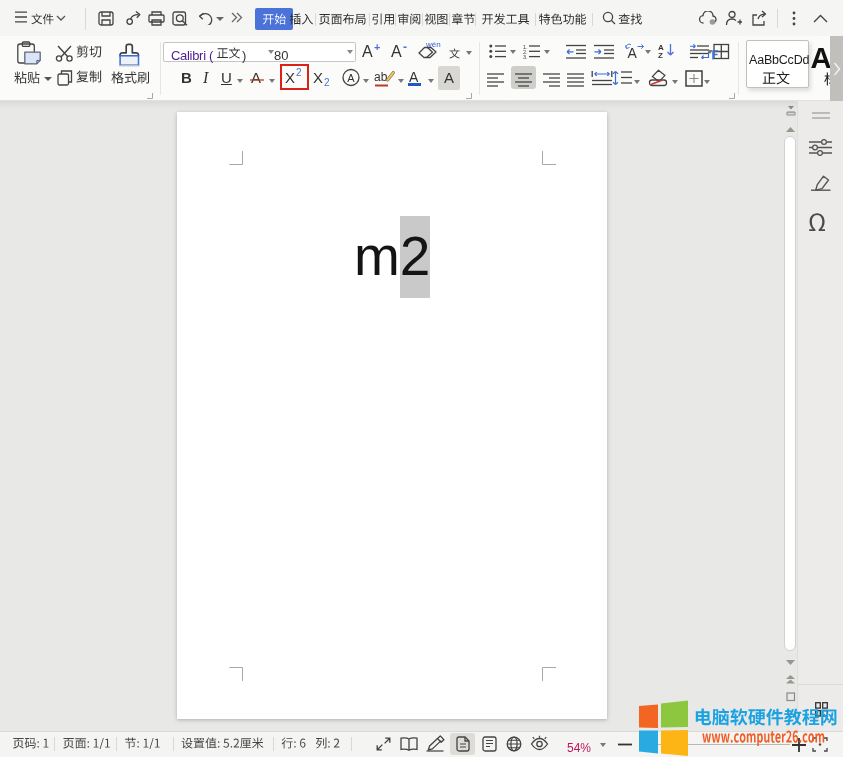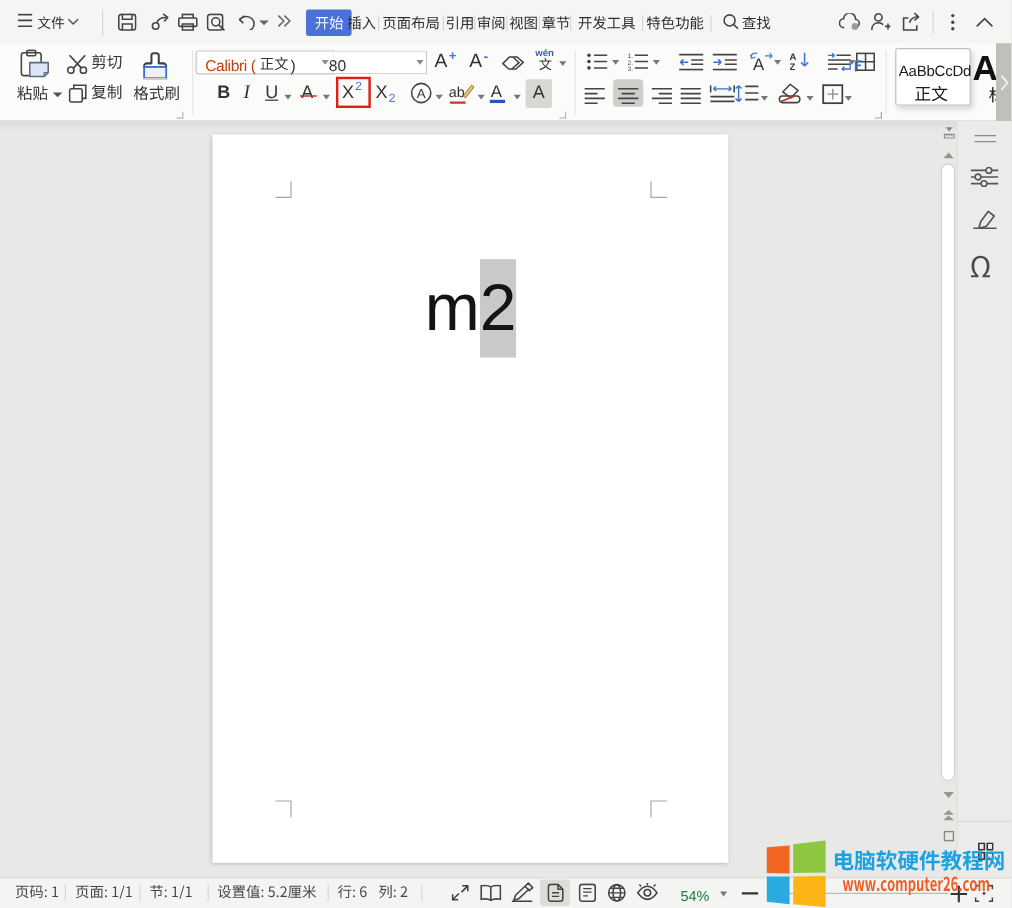--- a/index.html
+++ b/index.html
@@ -227,39 +227,39 @@
       <path d="M0 22.8h20.6" stroke="#c9c8c5" stroke-width="1.4"></path>
     </svg>
   </div>
 <div style="position:absolute;left:111px;top:71px;">
     <svg width="39" height="13" viewBox="0 -11.4 39 13.0">
       <path d="M7.5 -8.7H10.3C9.9 -7.9 9.4 -7.1 8.8 -6.4C8.2 -7.1 7.7 -7.8 7.3 -8.4ZM2.6 -10.9V-8.1H0.7V-7.2H2.5C2.1 -5.4 1.2 -3.4 0.4 -2.3C0.5 -2.1 0.8 -1.7 0.9 -1.4C1.5 -2.3 2.1 -3.7 2.6 -5.2V1H3.5V-5.5C4 -5 4.4 -4.3 4.6 -3.9L5.2 -4.6C5 -5 3.9 -6.3 3.5 -6.6V-7.2H5L4.7 -7C4.9 -6.8 5.3 -6.5 5.5 -6.3C5.9 -6.7 6.4 -7.1 6.8 -7.7C7.1 -7.1 7.6 -6.4 8.1 -5.8C7 -4.9 5.7 -4.2 4.4 -3.8C4.6 -3.6 4.9 -3.2 5 -3C5.3 -3.1 5.7 -3.2 6 -3.4V1.1H6.9V0.5H10.5V1H11.5V-3.5L12.1 -3.3C12.2 -3.5 12.5 -3.9 12.7 -4.1C11.4 -4.5 10.3 -5.1 9.4 -5.8C10.3 -6.8 11.1 -7.9 11.6 -9.3L10.9 -9.6L10.8 -9.5H8C8.2 -9.9 8.3 -10.3 8.5 -10.7L7.6 -10.9C7.1 -9.6 6.2 -8.3 5.2 -7.4V-8.1H3.5V-10.9ZM6.9 -0.4V-2.9H10.5V-0.4ZM6.6 -3.7C7.4 -4.1 8.1 -4.6 8.8 -5.2C9.4 -4.7 10.2 -4.1 11 -3.7Z M22.2 -10.3C22.9 -9.8 23.7 -9.1 24.1 -8.6L24.8 -9.3C24.4 -9.7 23.5 -10.4 22.9 -10.8ZM20.3 -10.9C20.3 -10.1 20.4 -9.3 20.4 -8.5H13.7V-7.5H20.5C20.8 -2.7 21.9 1.1 24 1.1C25 1.1 25.4 0.4 25.6 -1.9C25.3 -2 24.9 -2.2 24.7 -2.4C24.6 -0.7 24.5 0.1 24.1 0.1C22.8 0.1 21.8 -3.1 21.5 -7.5H25.3V-8.5H21.4C21.4 -9.3 21.4 -10 21.4 -10.9ZM13.8 -0.3 14.1 0.7C15.7 0.3 18.1 -0.3 20.3 -0.8L20.3 -1.7L17.5 -1.1V-4.7H19.9V-5.6H14.2V-4.7H16.5V-0.9Z M34.4 -9.6V-2.2H35.3V-9.6ZM37 -10.7V-0.3C37 -0 36.9 0 36.7 0C36.5 0 35.8 0 35 0C35.2 0.3 35.3 0.8 35.3 1C36.3 1 37 1 37.4 0.8C37.8 0.7 38 0.4 38 -0.3V-10.7ZM28.5 -5.4V-0.4H29.2V-4.6H30.5V1H31.3V-4.6H32.7V-1.4C32.7 -1.3 32.7 -1.3 32.5 -1.3C32.4 -1.3 32.1 -1.3 31.6 -1.3C31.7 -1.1 31.8 -0.7 31.9 -0.5C32.5 -0.5 32.9 -0.5 33.2 -0.7C33.4 -0.8 33.5 -1 33.5 -1.4V-5.4H32.7H31.3V-6.8H33.5V-10.2H27.4V-5.8C27.4 -4 27.3 -1.5 26.4 0.2C26.6 0.3 27 0.6 27.1 0.8C28.1 -1.1 28.3 -3.8 28.3 -5.8V-6.8H30.5V-5.4ZM28.3 -9.3H32.5V-7.6H28.3Z" fill="#333"></path>
     </svg>
   </div>
 <div class="abs" style="left:162.5px;top:42px;width:116px;height:20px;background:#fff;border:1px solid #c6c5c2;border-radius:2px 0 0 2px"></div>
 <div class="abs" style="left:278px;top:42px;width:78px;height:20px;background:#fff;border:1px solid #c6c5c2;border-left:none;border-radius:0 2px 2px 0"></div>
-<div style="position:absolute;left:171px;top:46px;"><span style="font-size:13px;color:#c2410c;letter-spacing:-0.3px">Calibri (</span></div>
+<div style="position:absolute;left:171px;top:46px;"><span style="font-size:13px;color:#4c1d95;letter-spacing:-0.3px">Calibri (</span></div>
 <div style="position:absolute;left:216px;top:46.5px;">
     <svg width="25" height="12" viewBox="0 -11.0 25 12.5">
       <path d="M2.4 -6.4V-0.5H0.7V0.4H11.9V-0.5H7.1V-4.4H11V-5.3H7.1V-8.7H11.5V-9.6H1.1V-8.7H6.1V-0.5H3.3V-6.4Z M17.8 -10.3C18.2 -9.7 18.6 -8.8 18.7 -8.3L19.8 -8.7C19.6 -9.2 19.1 -10 18.8 -10.6ZM13.1 -8.3V-7.4H15.1C15.8 -5.5 16.8 -3.8 18.1 -2.5C16.7 -1.4 15 -0.5 12.9 0.1C13.1 0.3 13.4 0.8 13.5 1C15.6 0.3 17.4 -0.6 18.8 -1.8C20.2 -0.6 21.9 0.4 23.9 0.9C24.1 0.7 24.4 0.2 24.6 0.1C22.6 -0.5 20.9 -1.3 19.5 -2.5C20.8 -3.8 21.7 -5.4 22.5 -7.4H24.4V-8.3ZM18.8 -3.2C17.6 -4.4 16.7 -5.8 16.1 -7.4H21.4C20.8 -5.7 19.9 -4.3 18.8 -3.2Z" fill="#333"></path>
     </svg>
   </div>
 <div style="position:absolute;left:242px;top:46px;"><span style="font-size:13px;color:#333">)</span></div>
 <div class="dd" style="left:268px;top:50px;border-top-color:#888;border-left-width:3.5px;border-right-width:3.5px"></div>
 <div style="position:absolute;left:274px;top:46px;"><span style="font-size:13px;color:#333">80</span></div>
 <div class="dd" style="left:347px;top:50px;border-top-color:#888;border-left-width:3.5px;border-right-width:3.5px"></div>
 <div style="position:absolute;left:362px;top:43px;"><span style="font-size:16px;color:#333">A</span><span style="position:absolute;left:12px;top:-2px;font-size:11px;color:#4a72d8;font-weight:bold">+</span></div>
 <div style="position:absolute;left:391px;top:43px;"><span style="font-size:16px;color:#333">A</span><span style="position:absolute;left:12px;top:-3px;font-size:12px;color:#4a72d8;font-weight:bold">-</span></div>
 <div style="position:absolute;left:418px;top:46px;">
     <svg width="19" height="13">
       <path d="M6.5 1.5h6.5l5 4.5-6 5.5H6l-5-4.5z" class="ico" stroke-linejoin="round"></path>
       <path d="M9.5 1.5l5 4.7-6 5.3" class="ico"></path>
     </svg>
   </div>
-<div style="position:absolute;left:446px;top:40px;font-weight:bold;">
+<div style="position:absolute;left:426px;top:40px;">
     <svg width="20" height="9">
       <text x="0" y="7" font-size="8" fill="#3a5fc8" font-family="Liberation Sans">wén</text>
     </svg>
   </div>
 <div style="position:absolute;left:449px;top:48px;">
     <svg width="11" height="11" viewBox="0 -9.7 11 11.0">
       <path d="M4.7 -9.1C5 -8.5 5.3 -7.8 5.5 -7.3L6.4 -7.6C6.2 -8.1 5.8 -8.8 5.5 -9.3ZM0.5 -7.3V-6.5H2.3C2.9 -4.8 3.8 -3.4 4.9 -2.2C3.7 -1.2 2.2 -0.4 0.4 0.1C0.6 0.3 0.8 0.7 0.9 0.9C2.8 0.3 4.3 -0.5 5.5 -1.6C6.8 -0.5 8.3 0.3 10.1 0.8C10.2 0.6 10.4 0.2 10.6 0C8.9 -0.4 7.4 -1.2 6.2 -2.2C7.3 -3.3 8.1 -4.8 8.8 -6.5H10.5V-7.3ZM5.5 -2.8C4.5 -3.8 3.7 -5.1 3.1 -6.5H7.8C7.3 -5 6.5 -3.8 5.5 -2.8Z" fill="#333"></path>
     </svg>
   </div>
 <div class="dd" style="left:466px;top:51px;border-top-color:#777;border-left-width:3.5px;border-right-width:3.5px"></div>
@@ -615,21 +615,21 @@
       <path d="M1.2 8h13.6M2.4 4.2h11.2M2.4 11.8h11.2" stroke="#444" stroke-width="1.1"></path>
     </svg>
   </div>
 <div style="position:absolute;left:530px;top:735px;">
     <svg width="19" height="17">
       <path d="M1.5 9c2.6-3.8 5.3-5.5 8-5.5s5.4 1.7 8 5.5c-2.6 3.8-5.3 5.5-8 5.5S4.1 12.8 1.5 9z" class="ico"></path>
       <circle cx="9.5" cy="9" r="2.7" class="ico"></circle>
       <path d="M4.2 3.8L2.8 2M14.8 3.8L16.2 2M9.5 2.8V0.8" stroke="#444" stroke-width="1.2"></path>
     </svg>
   </div>
-<div style="position:absolute;left:567px;top:738px;"><span style="font-size:12px;color:#15803d">54%</span></div>
+<div style="position:absolute;left:567px;top:738px;"><span style="font-size:12px;color:#be185d">54%</span></div>
 <div class="dd" style="left:600px;top:743px;border-top-color:#777;border-left-width:3.5px;border-right-width:3.5px"></div>
 <div style="position:absolute;left:618px;top:743px;">
     <svg width="14" height="3">
       <path d="M0 1.5h14" stroke="#333" stroke-width="1.8"></path>
     </svg>
   </div>
 <div class="abs" style="left:640px;top:744px;width:150px;height:1px;background:#b9b8b5"></div>
 <div style="position:absolute;left:792px;top:738px;">
     <svg width="14" height="14">
       <path d="M7 0v14M0 7h14" stroke="#333" stroke-width="1.8"></path>

